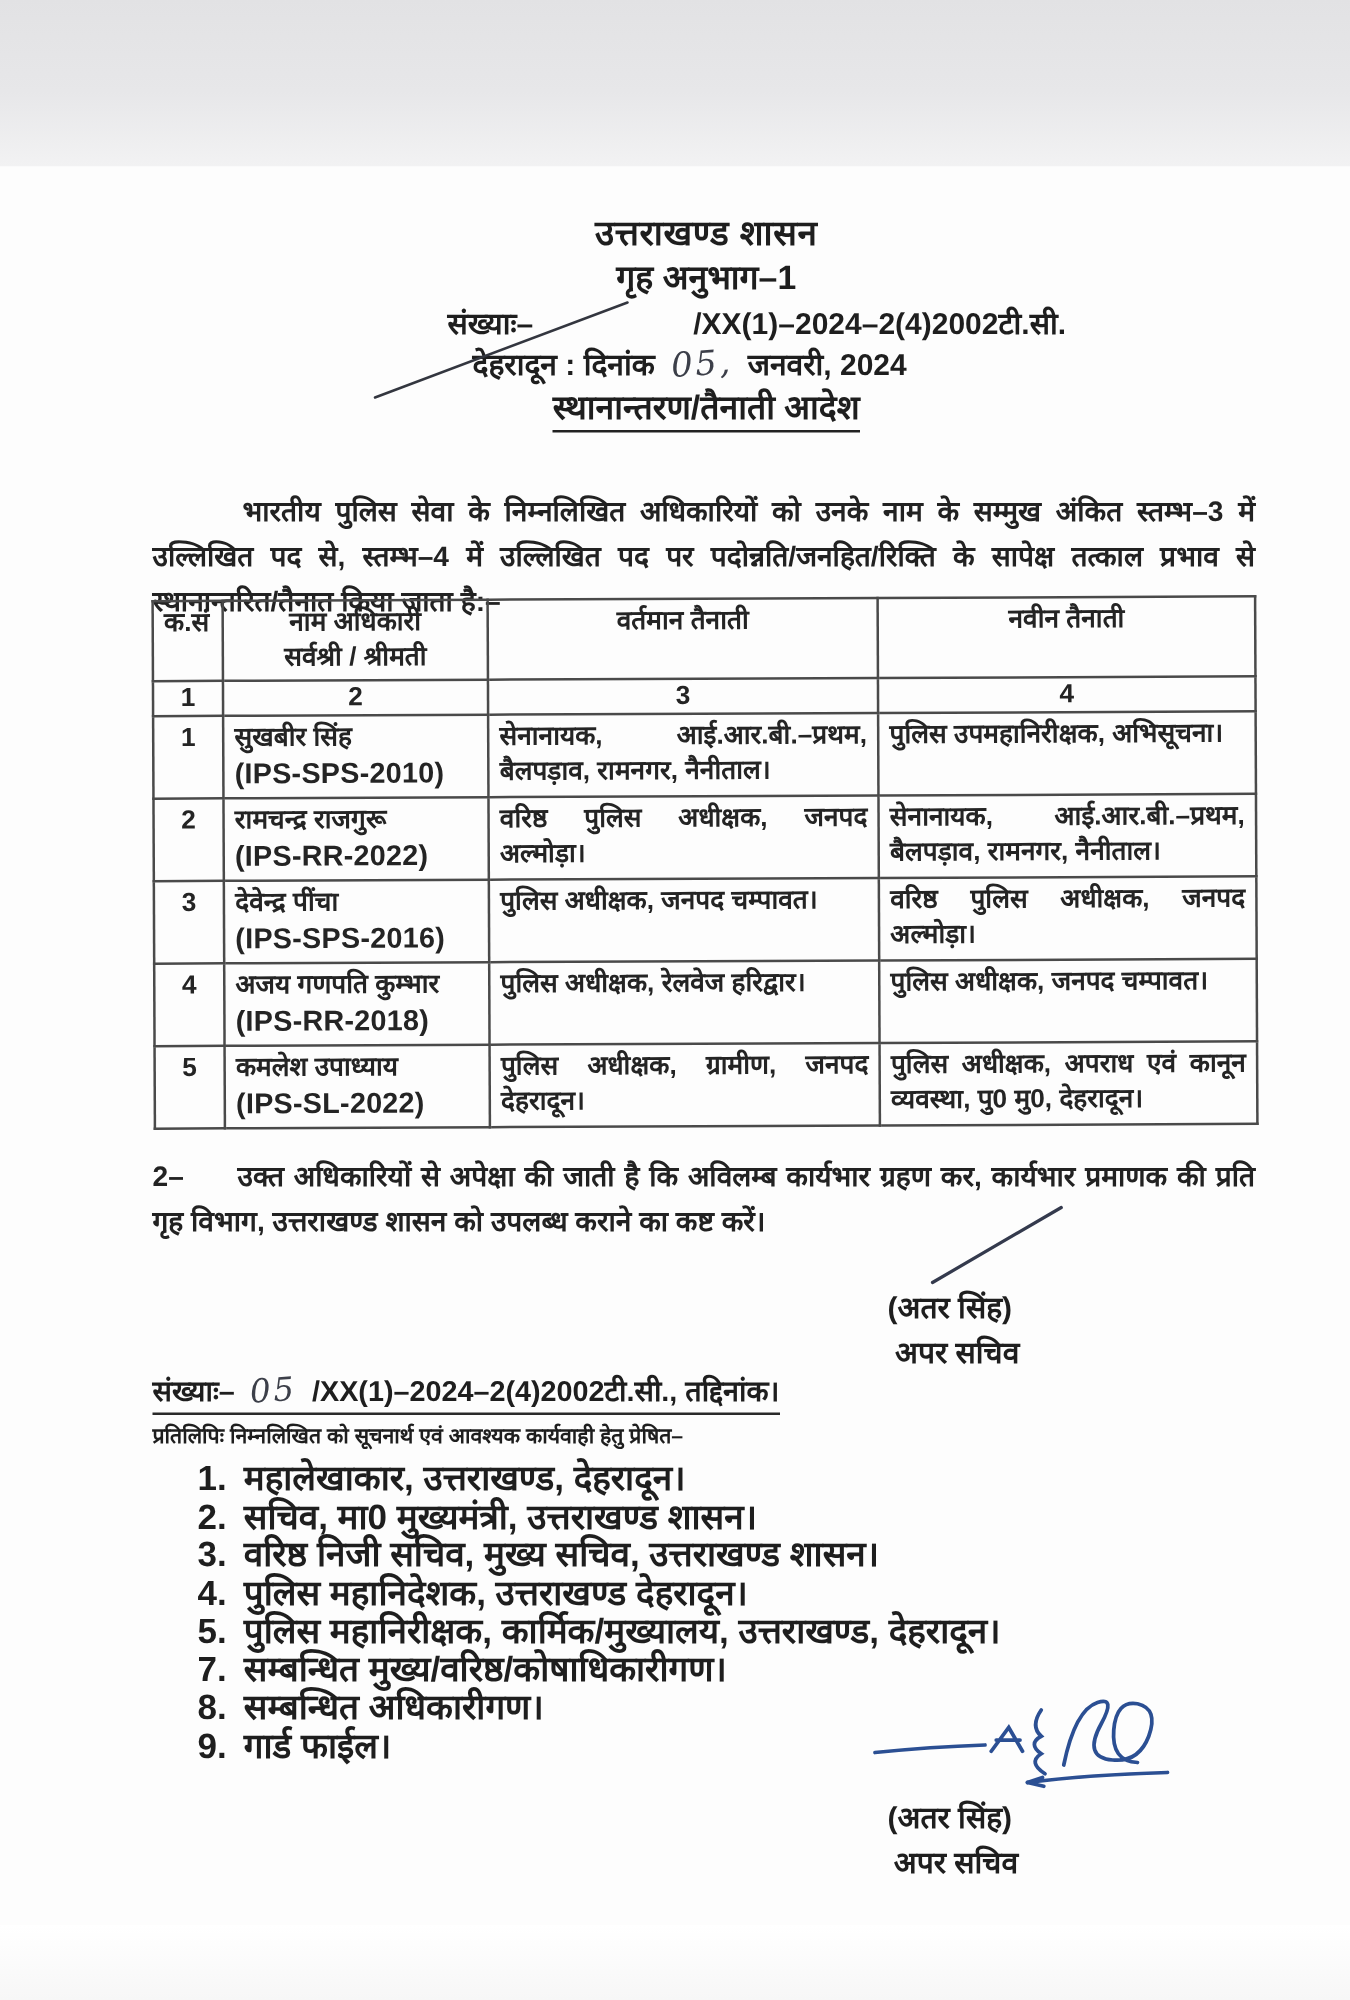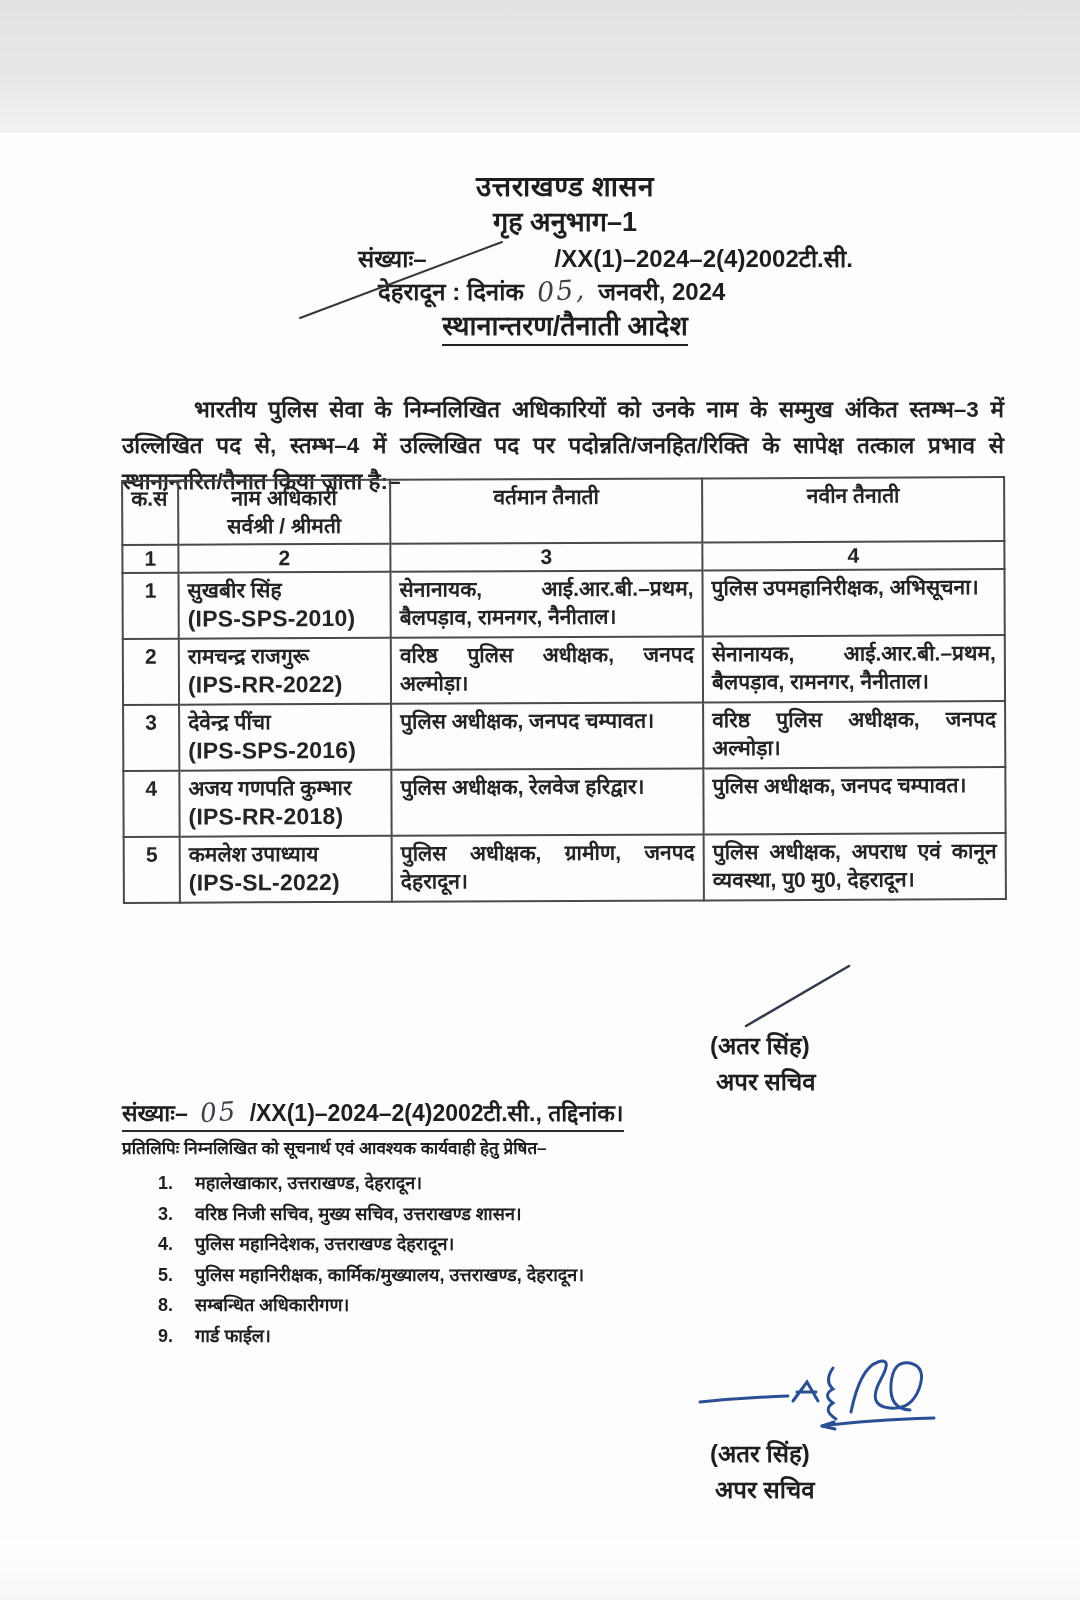--- a/index.html
+++ b/index.html
@@ -61,21 +61,21 @@
   tr.datarow td{height:58px;}
   .idcode{display:block;font-size:23px;letter-spacing:.2px;}
   .sig-name1{left:710px;top:1028px;font-size:24px;white-space:nowrap;}
   .sig-desig1{left:716px;top:1064px;font-size:24px;white-space:nowrap;}
   .endors-ref{
     left:122px;top:1096px;font-size:23px;white-space:nowrap;
     border-bottom:2.5px solid #2a2a2a;padding-bottom:2px;
   }
   .endors-ref .hw{font-size:26px;}
   .copy-line{left:122px;top:1136px;font-size:17px;white-space:nowrap;font-weight:700;}
-  .copy-list{left:158px;top:1168px;font-size:18px;font-weight:700;}
+  .copy-list{left:158px;top:1168px;font-size:28px;font-weight:700;}
   .copy-list .item{height:30.5px;line-height:30.5px;white-space:nowrap;}
   .copy-list .no{display:inline-block;width:37px;}
   .sig-name2{left:710px;top:1436px;font-size:24px;white-space:nowrap;}
   .sig-desig2{left:715px;top:1472px;font-size:24px;white-space:nowrap;}
   svg.overlay{position:absolute;left:0;top:0;pointer-events:none;}
 </style>
 </head>
 <body>
 
 <div class="scan-page">
@@ -149,20 +149,23 @@
     </tr>
     <tr class="datarow">
       <td class="c">5</td>
       <td><span>कमलेश उपाध्याय</span><span class="idcode">(IPS-SL-2022)</span></td>
       <td class="just">पुलिस अधीक्षक, ग्रामीण, जनपद देहरादून।</td>
       <td class="just">पुलिस अधीक्षक, अपराध एवं कानून व्यवस्था, पु0 मु0, देहरादून।</td>
     </tr>
   </tbody>
     </table>
 
+  <p class="abs para para2">
+    <span class="p2num">2–</span><span>उक्त अधिकारियों से अपेक्षा की जाती है कि अविलम्ब कार्यभार ग्रहण कर, कार्यभार प्रमाणक की प्रति गृह विभाग, उत्तराखण्ड शासन को उपलब्ध कराने का कष्ट करें।</span>
+  </p>
 
   <svg class="overlay" width="1080" height="1600">
     <line x1="300" y1="318" x2="502" y2="242" stroke="#33363f" stroke-width="2" stroke-linecap="round"></line>
     <line x1="746" y1="1026" x2="849" y2="966" stroke="#343a4d" stroke-width="2.6" stroke-linecap="round"></line>
     <g stroke="#2b4f93" fill="none" stroke-width="3" stroke-linecap="round">
       <path d="M700,1402 C730,1399 760,1397 788,1396"></path>
       <path d="M793,1401 l14,-19 l11,19 m-21,-9 h19"></path>
       <path d="M833,1368 q-9,13 0,21 q-11,6 0,14 q-11,7 3,16"></path>
       <path d="M851,1412 q9,-44 27,-50 q15,-5 3,17 q-15,27 9,29 q21,2 29,-19 q8,-22 -9,-26 q-17,-3 -19,21 q-2,25 19,26"></path>
       <path d="M822,1426 C860,1421 900,1419 934,1418"></path>
@@ -175,23 +178,25 @@
 
   <div class="abs endors-ref b ink">
     <span>संख्याः–</span>
     <span class="hw">05</span>
     <span>/XX(1)–2024–2(4)2002टी.सी., तद्दिनांक।</span>
   </div>
   <div class="abs copy-line ink">प्रतिलिपिः निम्नलिखित को सूचनार्थ एवं आवश्यक कार्यवाही हेतु प्रेषित–</div>
 
   <div class="abs copy-list ink">
     <div class="item"><span class="no">1.</span><span>महालेखाकार, उत्तराखण्ड, देहरादून।</span></div>
+    <div class="item"><span class="no">2.</span><span>सचिव, मा0 मुख्यमंत्री, उत्तराखण्ड शासन।</span></div>
     <div class="item"><span class="no">3.</span><span>वरिष्ठ निजी सचिव, मुख्य सचिव, उत्तराखण्ड शासन।</span></div>
     <div class="item"><span class="no">4.</span><span>पुलिस महानिदेशक, उत्तराखण्ड देहरादून।</span></div>
     <div class="item"><span class="no">5.</span><span>पुलिस महानिरीक्षक, कार्मिक/मुख्यालय, उत्तराखण्ड, देहरादून।</span></div>
+    <div class="item"><span class="no">7.</span><span>सम्बन्धित मुख्य/वरिष्ठ/कोषाधिकारीगण।</span></div>
     <div class="item"><span class="no">8.</span><span>सम्बन्धित अधिकारीगण।</span></div>
     <div class="item"><span class="no">9.</span><span>गार्ड फाईल।</span></div>
   </div>
 
   <div class="abs sig-name2 b ink">(अतर सिंह)</div>
   <div class="abs sig-desig2 b ink">अपर सचिव</div>
 
   <div class="bottom-tint"></div>
 </div>
 

